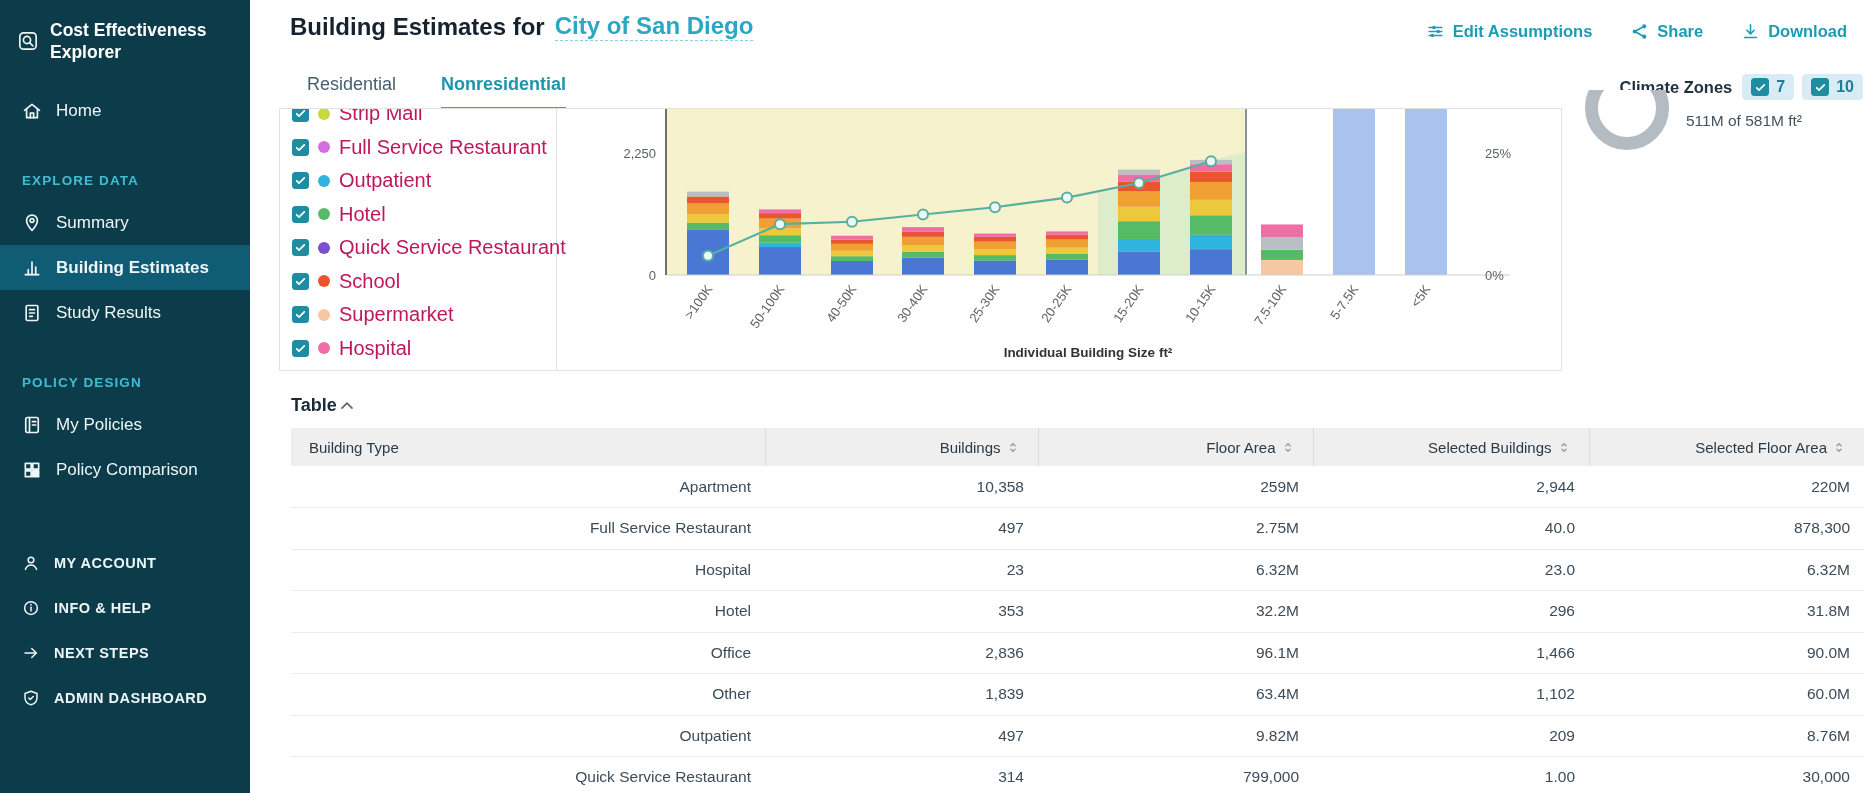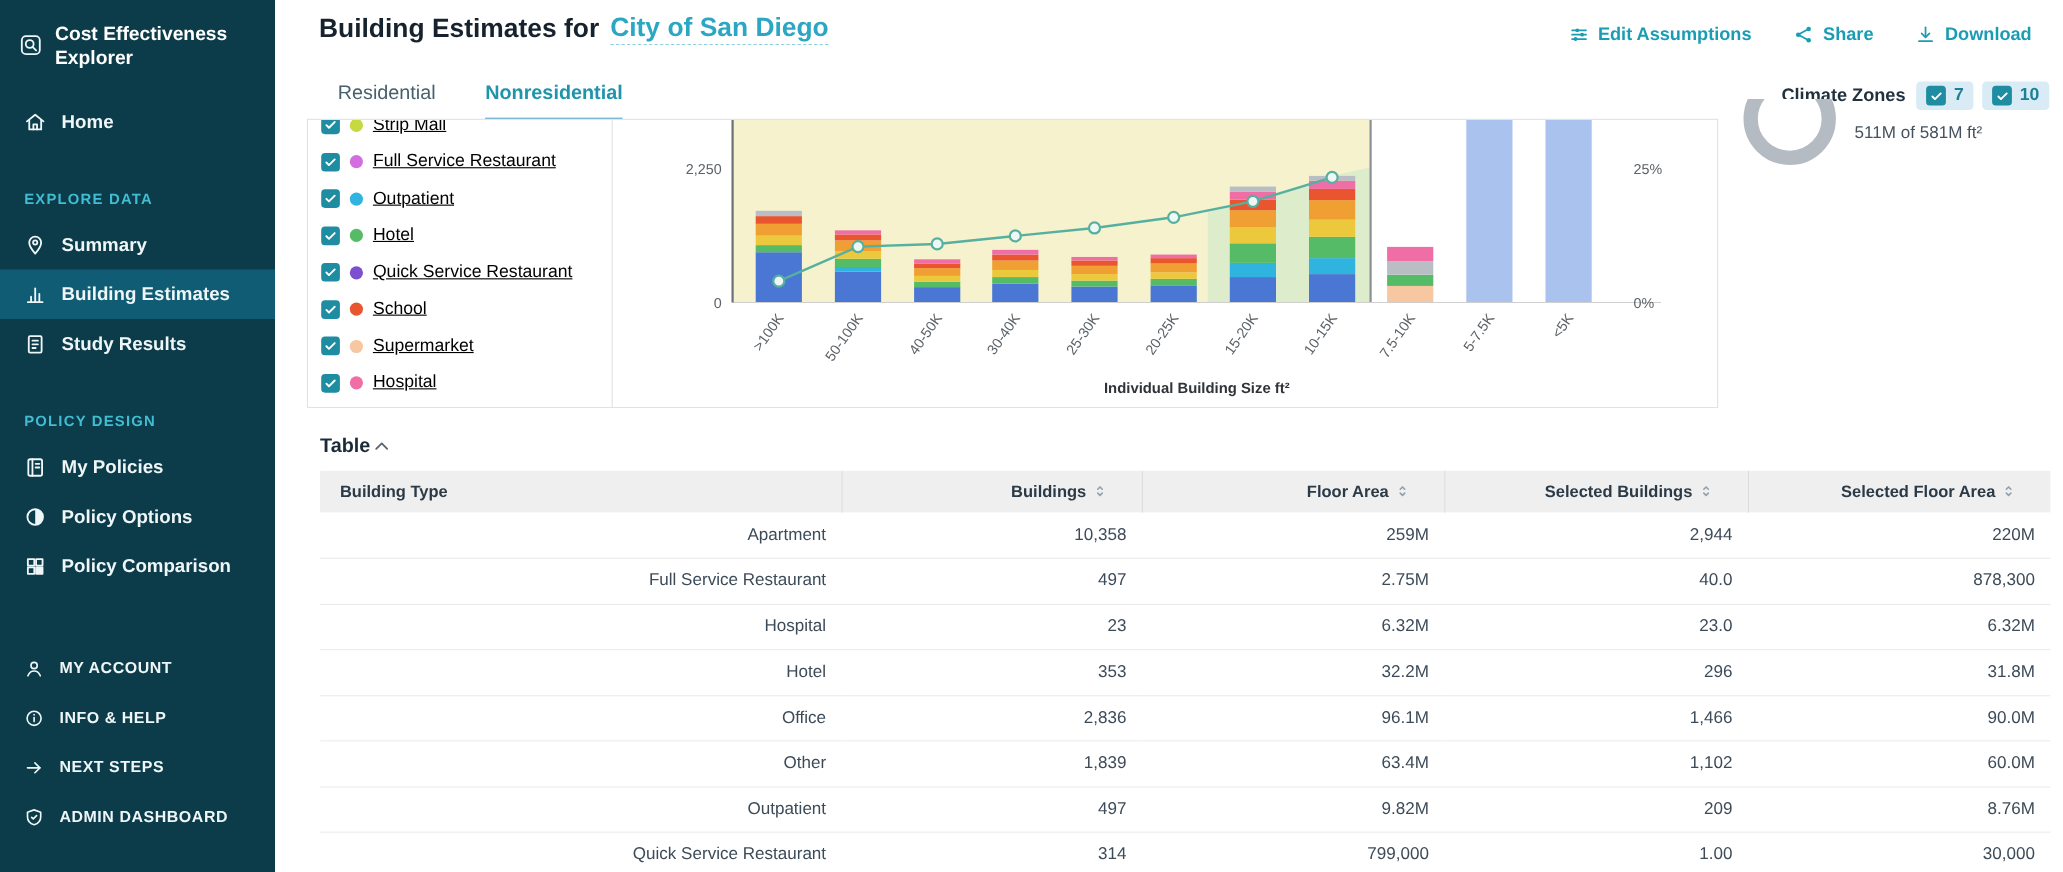--- a/index.html
+++ b/index.html
@@ -6,21 +6,21 @@
   html,body { width:1875px; height:793px; overflow:hidden; background:#fff;
               font-family:"Liberation Sans", sans-serif; }
   .app { position:relative; width:1875px; height:793px; overflow:hidden; background:#fff; }
 
   
   .sidebar { position:absolute; left:0; top:0; width:250px; height:793px; background:#0c3b49; color:#eef6f8; }
   .logo { display:flex; gap:12px; padding:16px 14px 6px 18px; align-items:center; cursor:pointer; height:72px; }
   .logo-icon { width:38px; height:38px; flex:none; color:#fff; }
   .logo-icon svg { width:100%; height:100%; }
   .logo-text { font-size:17.5px; font-weight:700; line-height:1.22; color:#fff; padding-top:1px; }
-  .side-item { height:45px; display:flex; align-items:center; gap:14px; padding-left:22px; font-size:17px; color:#eef6f8; cursor:pointer;font-weight:bold; }
+  .side-item { height:45px; display:flex; align-items:center; gap:14px; padding-left:22px; font-size:17px; color:#eef6f8; cursor:pointer; }
   .side-item.active { background:#0f5c74; font-weight:700; }
   #sidebar-nav > .side-item:first-child { margin-top:16px; }
   .side-section-header { margin:40px 0 12px; padding-left:22px; color:#41bdd3; font-weight:700; font-size:13.5px; letter-spacing:1.1px; }
   .side-section-header.later { }
   .side-footer { margin-top:48px; }
   .side-item.small { font-size:14.5px; font-weight:700; letter-spacing:.5px; }
   .icon { display:inline-flex; width:20px; height:20px; flex:none; color:inherit; }
   .icon svg { width:100%; height:100%; display:block; }
   .side-item.small .icon { width:18px; height:18px; }
 
@@ -42,35 +42,35 @@
   .checkbox { width:18px; height:18px; background:#1e8ca1; border-radius:3.5px; display:inline-flex; align-items:center; justify-content:center; flex:none; cursor:pointer; }
   .checkbox svg { width:13px; height:13px; }
   .checkbox.sm { width:17px; height:17px; }
 
   
   .content-clip { position:absolute; left:0; top:90px; width:1625px; height:281px; overflow:hidden; }
   .chart-panel { position:absolute; left:29px; top:18px; width:1283px; height:263px; border:1px solid #e2e2e2; background:#fff; display:flex; overflow:hidden; }
   .legend { width:277px; border-right:1px solid #e2e2e2; padding-left:12px; margin-top:-12px; }
   .legend-item { height:33.5px; display:flex; align-items:center; gap:9px; cursor:pointer; }
   .dot { width:12px; height:12px; border-radius:50%; flex:none; }
-  .legend-label { font-size:16px; color:#000000; white-space:nowrap;text-decoration:underline; }
+  .legend-label { font-size:20px; color:#be185d; white-space:nowrap; }
   .chart-wrap { flex:1; position:relative; overflow:hidden;text-align:right; }
   .tick { font-size:13px; fill:#5c6267; }
   .axis-title { font-size:13.5px; font-weight:700; fill:#303438; }
   .donut { position:absolute; left:1335px; top:-24px; width:84px; height:84px; border:13px solid #b5bbc3; border-radius:50%; background:#fff; }
   .donut-label { position:absolute; left:1436px; top:22px; font-size:15.5px; color:#44525f; }
 
   
   .table-section { position:absolute; left:41px; top:383px; width:1573px; }
   .table-title-row { height:45px; display:flex; align-items:center; }
   .table-title { font-size:18px; color:#1b2a38; font-weight:600; }
   .collapse-icon { width:20px; height:20px; color:#5a6570; cursor:pointer; margin-right:6px; }
   .collapse-icon svg { width:100%; height:100%; }
   table { border-collapse:collapse; width:100%; table-layout:fixed; }
-  thead th { background:#efefef; height:38px; font-size:15px; color:#2b3a47; font-weight:700; text-align:right; padding:0 31px; border-left:1px solid #dcdcdc; cursor:pointer; white-space:nowrap; }
+  thead th { background:#efefef; height:38px; font-size:15px; color:#2b3a47; font-weight:400; text-align:right; padding:0 18px; border-left:1px solid #dcdcdc; cursor:pointer; white-space:nowrap; }
   thead th:first-child { text-align:left; border-left:none; padding-left:18px; cursor:default; }
   tbody td { height:41.5px; font-size:15.5px; color:#3d4b59; text-align:right; padding:0 14px; border-bottom:1px solid #ebebeb; background:#fff; white-space:nowrap; }
   tbody td:first-child { text-align:right; padding-left:18px;margin-top:42px; }
   .sort { display:inline-flex; width:14px; height:15px; color:#93a1ac; vertical-align:-2px; margin-left:5px; }
   .sort svg { width:100%; height:100%; }
 </style>
 </head>
 <body>
 
 <div class="app">
@@ -133,29 +133,20 @@
         <div class="side-section-header later">POLICY DESIGN</div>
         <div class="side-item">
           <span class="icon">
             <svg viewBox="0 0 24 24" fill="none" stroke="currentColor" stroke-width="2" stroke-linecap="round" stroke-linejoin="round">
               <rect x="4.5" y="3" width="15" height="18" rx="2"></rect>
               <path d="M9 3v18"></path>
               <path d="M12.5 8h4M12.5 12h4"></path>
             </svg>
           </span>
           <span>My Policies</span>
-        </div>
-        <div class="side-item">
-          <span class="icon">
-            <svg viewBox="0 0 24 24" fill="none" stroke="currentColor" stroke-width="2" stroke-linecap="round" stroke-linejoin="round">
-              <circle cx="12" cy="12" r="8.5"></circle>
-              <path d="M12 3.5a8.5 8.5 0 0 1 0 17z" fill="currentColor" stroke="none"></path>
-            </svg>
-          </span>
-          <span>Policy Options</span>
         </div>
         <div class="side-item">
           <span class="icon">
             <svg viewBox="0 0 24 24" fill="none" stroke="currentColor" stroke-width="2" stroke-linecap="round" stroke-linejoin="round">
               <rect x="4" y="4" width="7" height="7"></rect>
               <rect x="13" y="4" width="7" height="7"></rect>
               <rect x="4" y="13" width="7" height="7"></rect>
               <rect x="13" y="13" width="7" height="7" fill="currentColor"></rect>
             </svg>
           </span>

